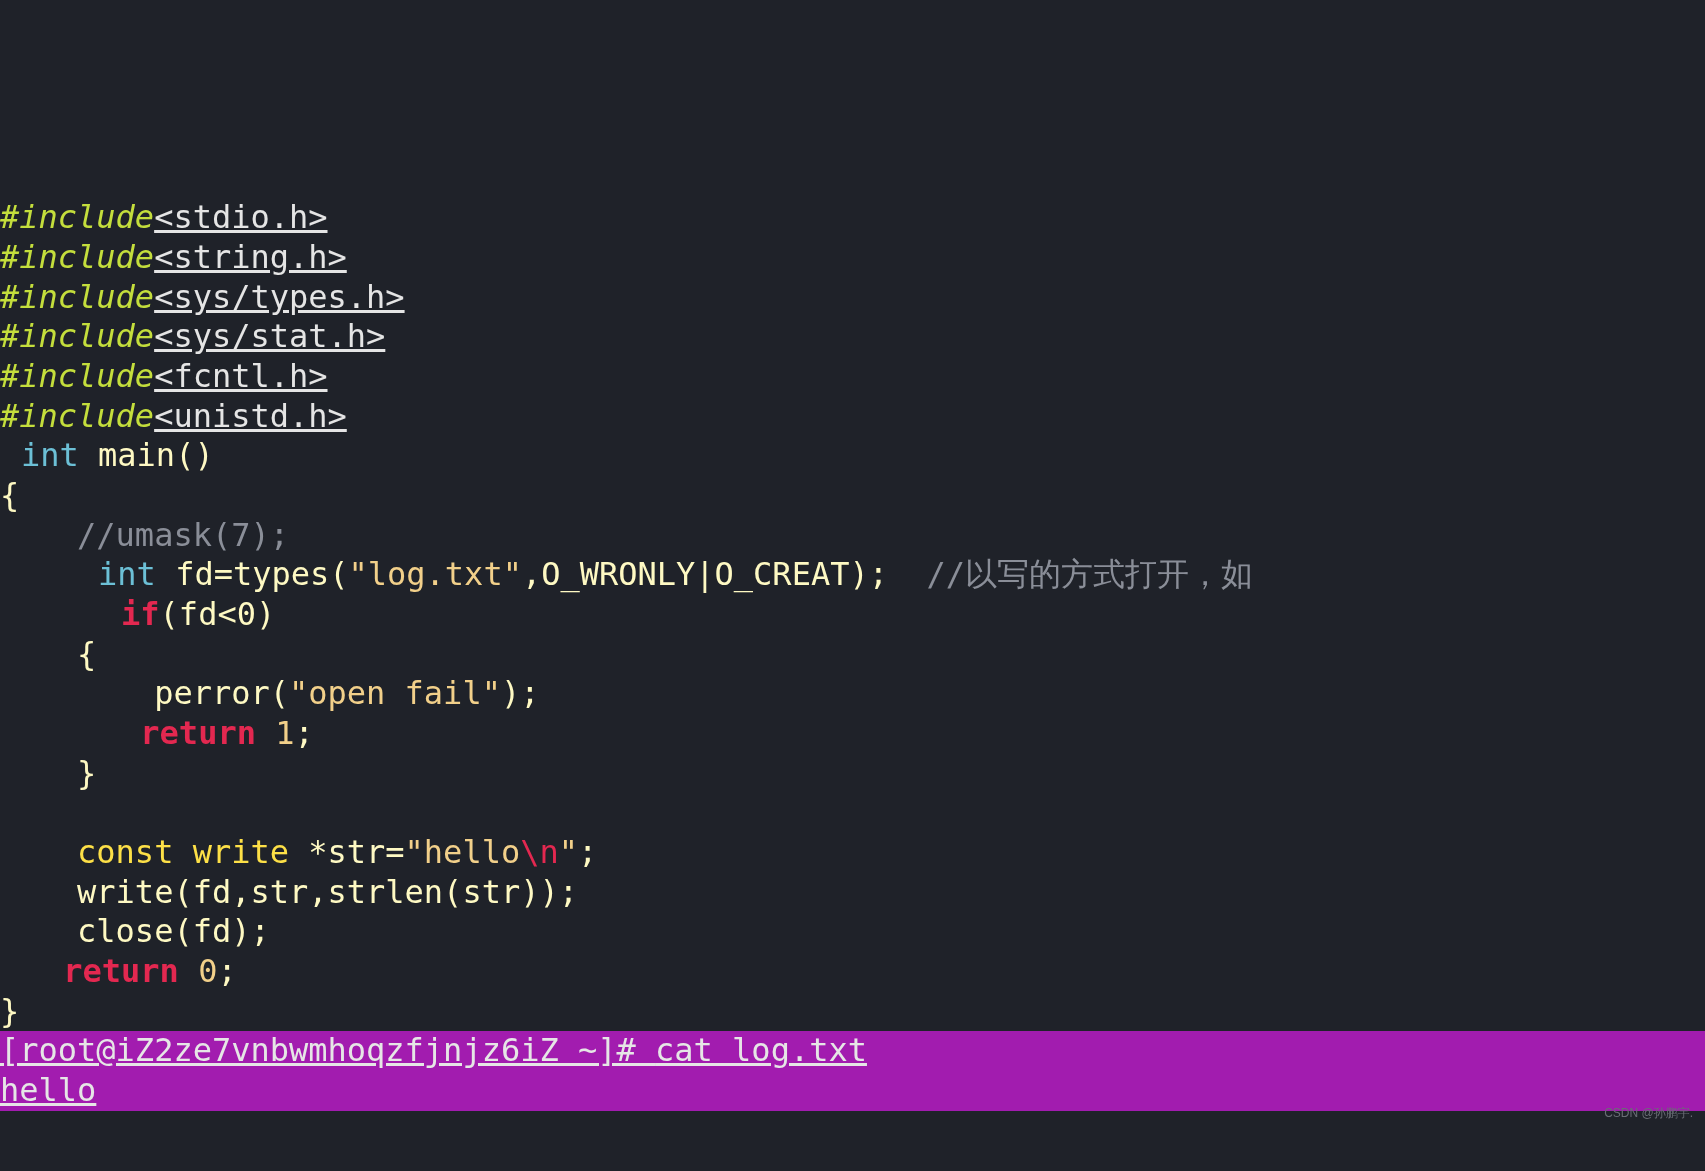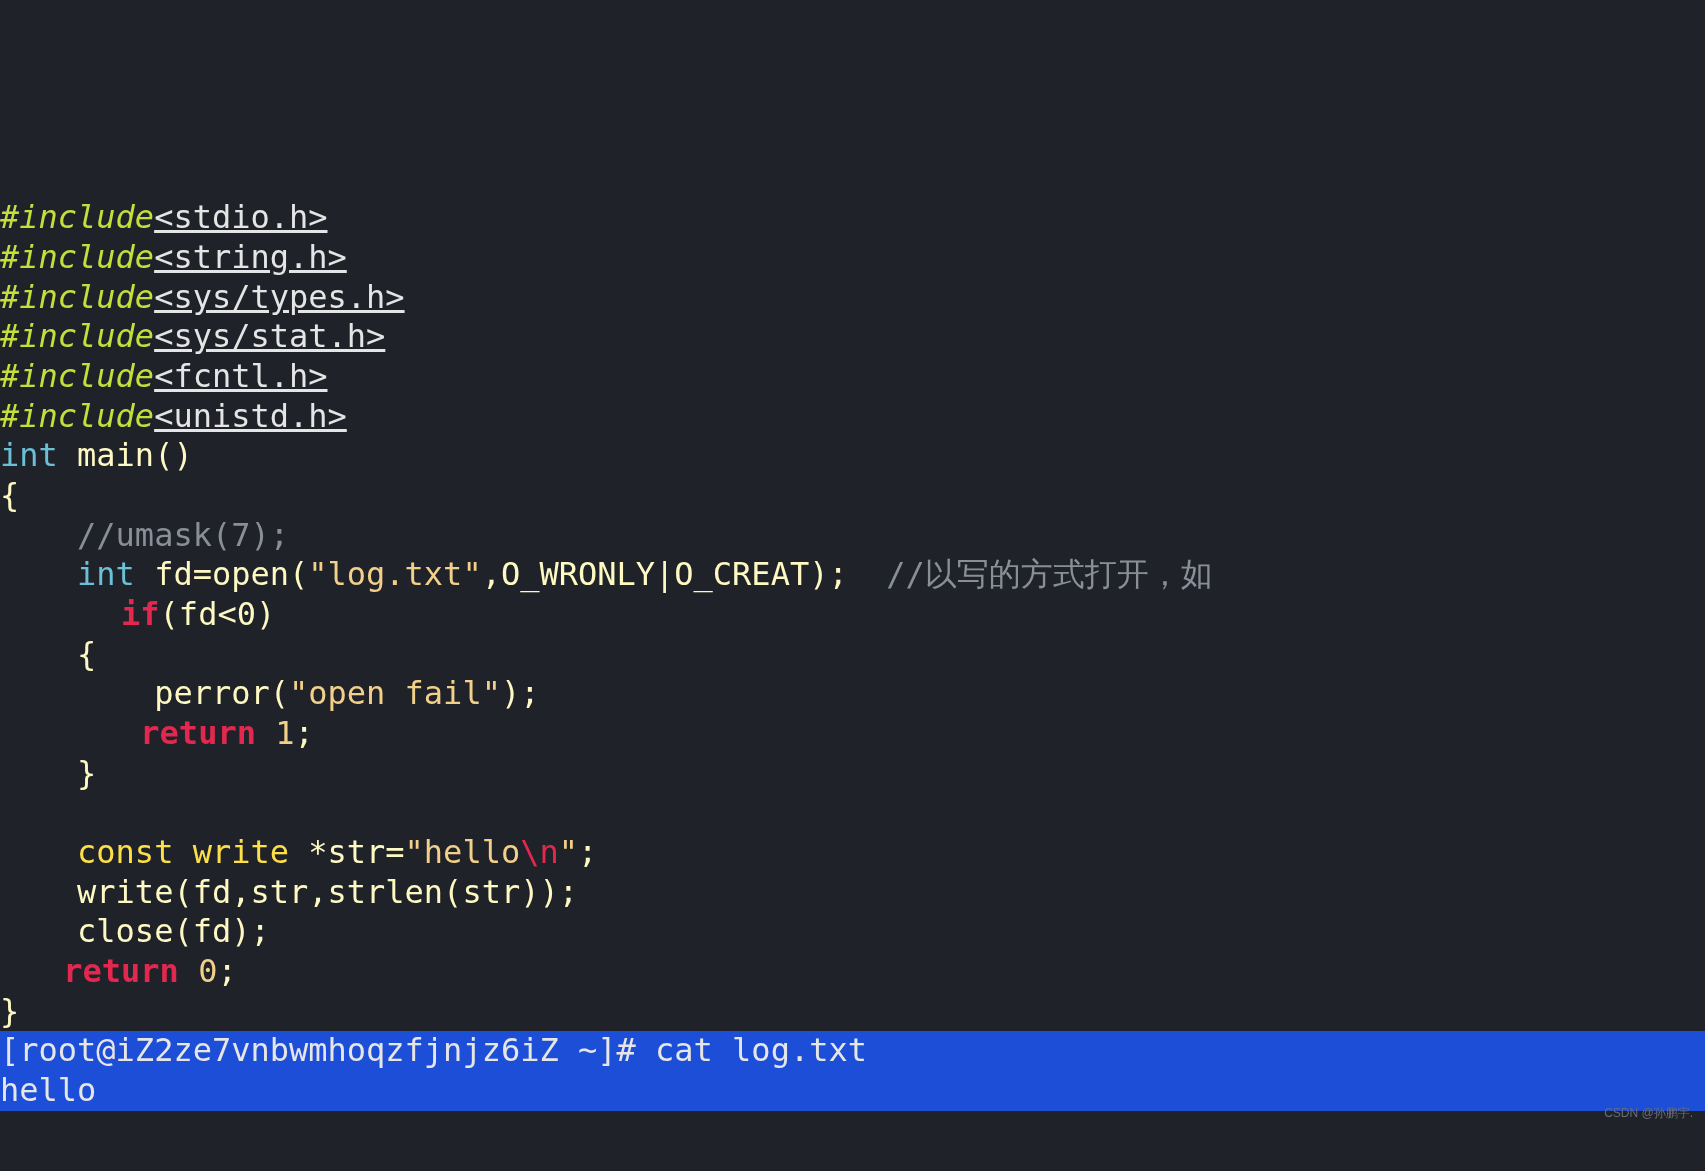--- a/index.html
+++ b/index.html
@@ -12,27 +12,28 @@
     white-space: pre;
     overflow: hidden;
     width: 1705px;
     height: 1171px;
   }
   .code-area {
     padding: 0;
     background: #1f2229;
   }
   .term-area {
-    background: #1d4ed8;
+    background: #a21caf;
     color: #e6e6e6;
+    text-decoration: underline;
   }
   .pp   { color: #c4de3c; font-style: italic; }   
   .ang  { color: #e5e5e5; text-decoration: underline; }   
   .kw   { color: #fde047; }   
-  .type { color: #6cc0d6; }   
+  .type { color: #6cc0d6; padding-left: 21px; }   
   .ctrl { color: #e32850; font-weight: 600; margin-left: 44px; } 
   .num  { color: #f2d08a; }   
   .str  { color: #f2d08a; }   
   .esc  { color: #e32850; }   
   .cmt  { color: #8a8e98; }   
   .ident{ color: #fef9c3; }
   .watermark {
     position: absolute;
     bottom: 50px;
     right: 12px;
@@ -49,21 +50,21 @@
 <div class="code-area">
 <span class="pp">#include</span><span class="ang">&lt;stdio.h&gt;</span>
 <span class="pp">#include</span><span class="ang">&lt;string.h&gt;</span>
 <span class="pp">#include</span><span class="ang">&lt;sys/types.h&gt;</span>
 <span class="pp">#include</span><span class="ang">&lt;sys/stat.h&gt;</span>
 <span class="pp">#include</span><span class="ang">&lt;fcntl.h&gt;</span>
 <span class="pp">#include</span><span class="ang">&lt;unistd.h&gt;</span>
 <span class="type">int</span><span class="ident"> main()</span>
 <span class="ident">{</span>
 <span class="cmt">    //umask(7);</span>
-<span class="type">    int</span><span class="ident"> fd=open(</span><span class="str">"log.txt"</span><span class="ident">,O_WRONLY|O_CREAT);  </span><span class="cmt">//以写的方式打开，如</span>
+<span class="type">    int</span><span class="ident"> fd=types(</span><span class="str">"log.txt"</span><span class="ident">,O_WRONLY|O_CREAT);  </span><span class="cmt">//以写的方式打开，如</span>
 <span class="ctrl">    if</span><span class="ident">(fd&lt;0)</span>
 <span class="ident">    {</span>
 <span class="ident">        perror(</span><span class="str">"open fail"</span><span class="ident">);</span>
 <span>     </span><span class="ctrl">return</span><span> </span><span class="num">1</span><span class="ident">;</span>
 <span class="ident">    }</span>
 <span></span>
 <span class="kw">    const</span><span class="kw"> write</span><span class="ident"> *str=</span><span class="str">"hello</span><span class="esc">\n</span><span class="str">"</span><span class="ident">;</span>
 <span class="ident">    write(fd,str,strlen(str));</span>
 <span class="ident">    close(fd);</span>
 <span> </span><span class="ctrl">return</span><span> </span><span class="num">0</span><span class="ident">;</span>

